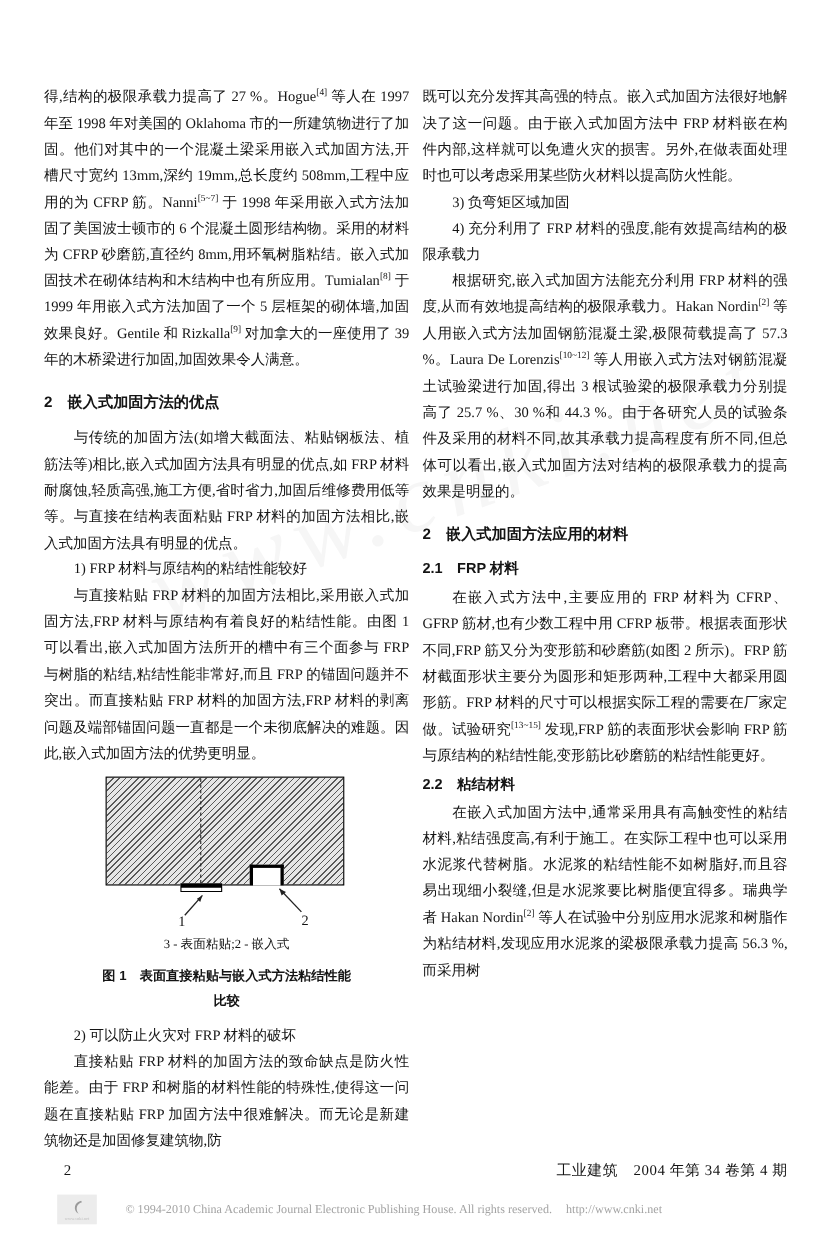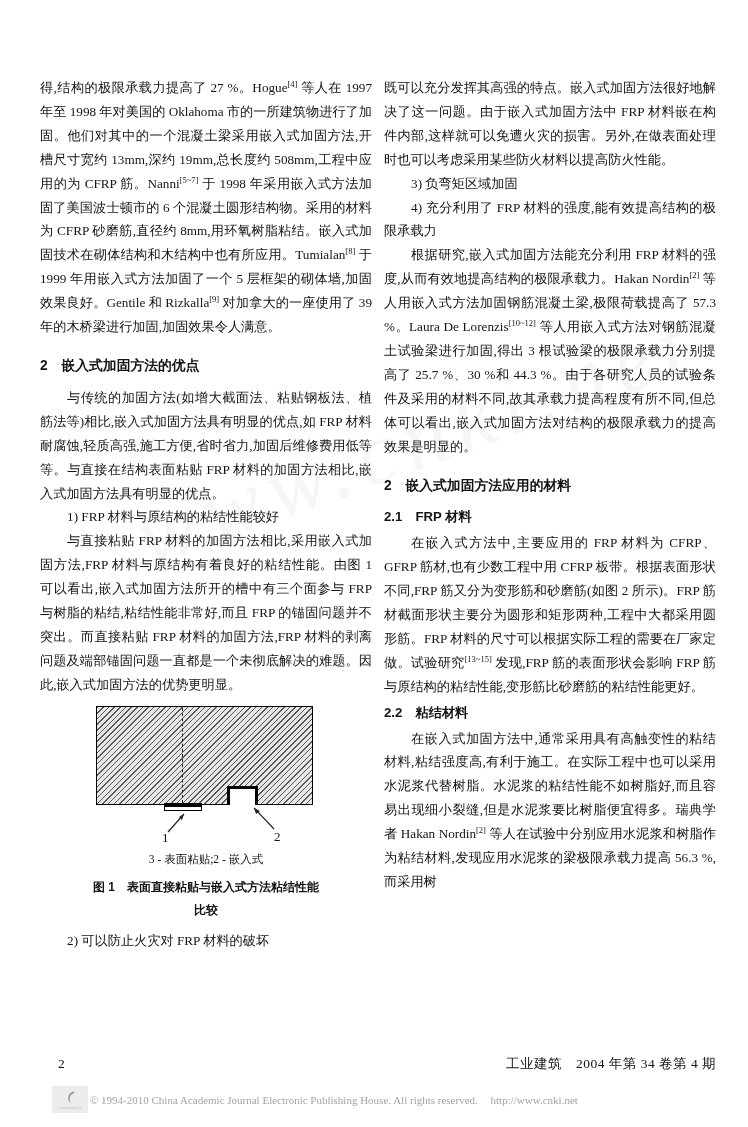--- a/index.html
+++ b/index.html
@@ -66,21 +66,21 @@
   .page-footer {
     position:absolute; left:40px; right:32px; top:1055px;
     display:flex; justify-content:space-between; align-items:baseline;
     font-size:13.5px; z-index:1;
   }
   .page-num { margin-left:18px; }
   .journal-info { letter-spacing:0.5px; }
 
   .copyright-bar {
     position:absolute; left:52px; right:20px; top:1086px;
-    display:flex; align-items:center; gap:2px;
+    display:flex; align-items:center; gap:26px;
     color:#a3a3a3; font-size:11px; z-index:1;
   }
   .cnki-logo {
     width:36px; height:27px; background:#ececec;
     display:flex; flex-direction:column; align-items:center; justify-content:center;
     flex:0 0 auto;
   }
   .cnki-logo .logo-caption { font-size:4px; color:#c0c0c0; line-height:5px; }
   .copyright-text { white-space:nowrap; }
   .copyright-url { margin-left:10px; }
@@ -112,20 +112,21 @@
           <polygon points="158,102 160,108 164,105" fill="#222"></polygon>
           <text x="66" y="136" font-size="13" fill="#111">1</text>
           <text x="178" y="135" font-size="13" fill="#111">2</text>
         </svg>
       </div>
       <div class="fig-legend">3 - 表面粘贴;2 - 嵌入式</div>
       <div class="fig-caption">图 1　表面直接粘贴与嵌入式方法粘结性能比较</div>
     </div>
 
     <p>2) 可以防止火灾对 FRP 材料的破坏</p>
+    <p>直接粘贴 FRP 材料的加固方法的致命缺点是防火性能差。由于 FRP 和树脂的材料性能的特殊性,使得这一问题在直接粘贴 FRP 加固方法中很难解决。而无论是新建筑物还是加固修复建筑物,防</p>
   </div>
 
   <div class="col col-right">
     <p class="continuation">既可以充分发挥其高强的特点。嵌入式加固方法很好地解决了这一问题。由于嵌入式加固方法中 FRP 材料嵌在构件内部,这样就可以免遭火灾的损害。另外,在做表面处理时也可以考虑采用某些防火材料以提高防火性能。</p>
     <p>3) 负弯矩区域加固</p>
     <p>4) 充分利用了 FRP 材料的强度,能有效提高结构的极限承载力</p>
     <p>根据研究,嵌入式加固方法能充分利用 FRP 材料的强度,从而有效地提高结构的极限承载力。Hakan Nordin<sup>[2]</sup> 等人用嵌入式方法加固钢筋混凝土梁,极限荷载提高了 57.3 %。Laura De Lorenzis<sup>[10~12]</sup> 等人用嵌入式方法对钢筋混凝土试验梁进行加固,得出 3 根试验梁的极限承载力分别提高了 25.7 %、30 %和 44.3 %。由于各研究人员的试验条件及采用的材料不同,故其承载力提高程度有所不同,但总体可以看出,嵌入式加固方法对结构的极限承载力的提高效果是明显的。</p>
     <div class="sec-heading">2　嵌入式加固方法应用的材料</div>
     <div class="sub-sec-heading">2.1　FRP 材料</div>
     <p>在嵌入式方法中,主要应用的 FRP 材料为 CFRP、GFRP 筋材,也有少数工程中用 CFRP 板带。根据表面形状不同,FRP 筋又分为变形筋和砂磨筋(如图 2 所示)。FRP 筋材截面形状主要分为圆形和矩形两种,工程中大都采用圆形筋。FRP 材料的尺寸可以根据实际工程的需要在厂家定做。试验研究<sup>[13~15]</sup> 发现,FRP 筋的表面形状会影响 FRP 筋与原结构的粘结性能,变形筋比砂磨筋的粘结性能更好。</p>

